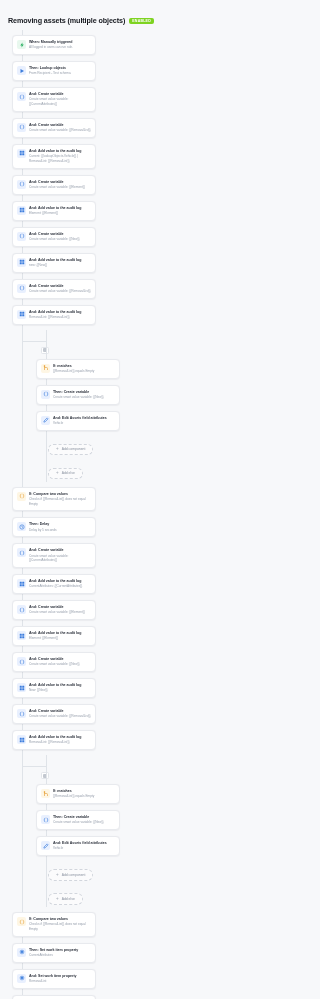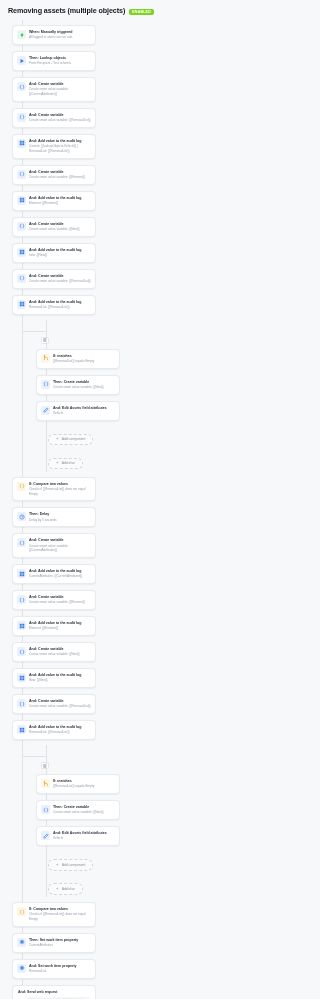--- a/index.html
+++ b/index.html
@@ -6,22 +6,22 @@
   html, body {
     width: 167px; height: 999px;
     background: #f7f8fa;
     font-family: "Liberation Sans", sans-serif;
     overflow: hidden;
   }
   .page { width: 167px; height: 999px; position: relative; background: #f7f8fa; }
 
   
   .header {
-    display: flex; align-items: flex-end; gap: 4px;
-    padding: 6px 8px 5px 8px;
+    display: flex; align-items: center; gap: 4px;
+    padding: 16px 8px 5px 8px;
   }
   .header-title {
     font-size: 7.2px; font-weight: bold; color: #16191f;
     letter-spacing: -0.1px; white-space: nowrap;
   }
   .status-badge {
     font-size: 3.6px; font-weight: bold; color: #ffffff;
     background: #7ed321; border-radius: 2px;
     padding: 1px 3px; letter-spacing: .2px;
     text-transform: uppercase; white-space: nowrap;

